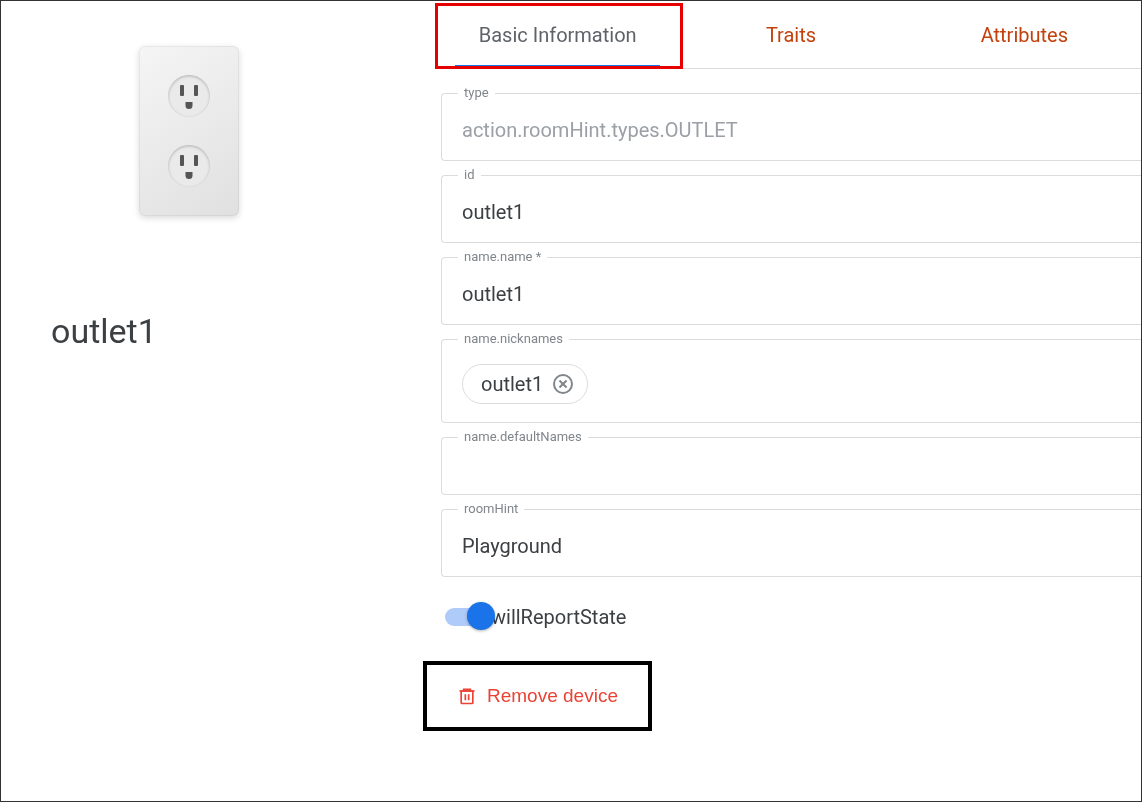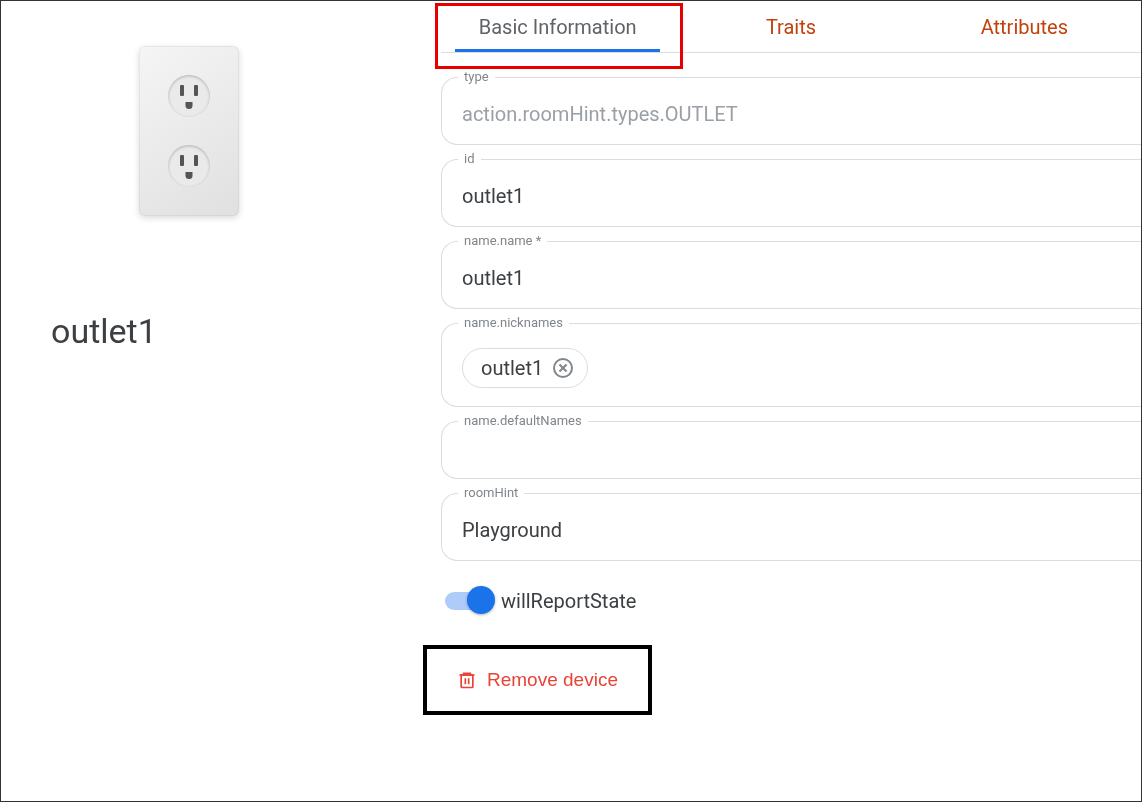--- a/index.html
+++ b/index.html
@@ -58,21 +58,21 @@
     font-weight: 400;
     color: #3c4043;
     margin-top: 95px;
   }
 
   .right-panel { flex: 1; display: flex; flex-direction: column; }
 
   .tabs {
     display: flex;
     border-bottom: 1px solid #dadce0;
-    height: 52px;
+    height: 68px;
   }
   .tab {
     flex: 1;
     display: flex;
     align-items: center;
     justify-content: center;
     font-size: 20px;
     color: #c2410c;
     cursor: pointer;
     position: relative;
@@ -90,21 +90,21 @@
     top: 2px; left: 434px;
     width: 248px; height: 66px;
     border: 3px solid #e60000;
     pointer-events: none;
   }
 
   .fields { padding: 12px 0 0 0; }
   .field {
     position: relative;
     border: 1px solid #dadce0;
-    border-radius: 16px;
+    border-radius: 4px;
     margin: 12px 0 14px 0;
     padding: 24px 20px 18px 20px;
     margin-right: -2px;
     border-right: none;
     border-top-right-radius: 0;
     border-bottom-right-radius: 0;
   }
   .field-label {
     position: absolute;
     top: -9px;
@@ -141,21 +141,21 @@
   .chip-x::before, .chip-x::after {
     content: ""; position: absolute;
     width: 10px; height: 2px; background: #80868b;
     top: 7px; left: 3px;
   }
   .chip-x::before { transform: rotate(45deg); }
   .chip-x::after { transform: rotate(-45deg); }
 
   .toggle-row {
     display: flex; align-items: center;
-    gap: 10px;
+    gap: 0;
     padding: 14px 4px;
     font-size: 20px;
     color: #3c4043;
   }
   .toggle {
     width: 46px; height: 18px;
     background: #aecbfa;
     border-radius: 10px;
     position: relative;
     cursor: pointer;

